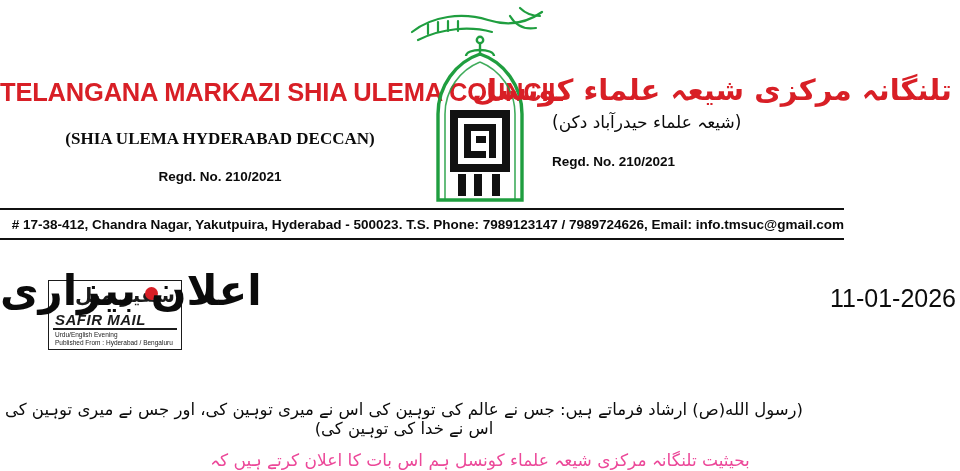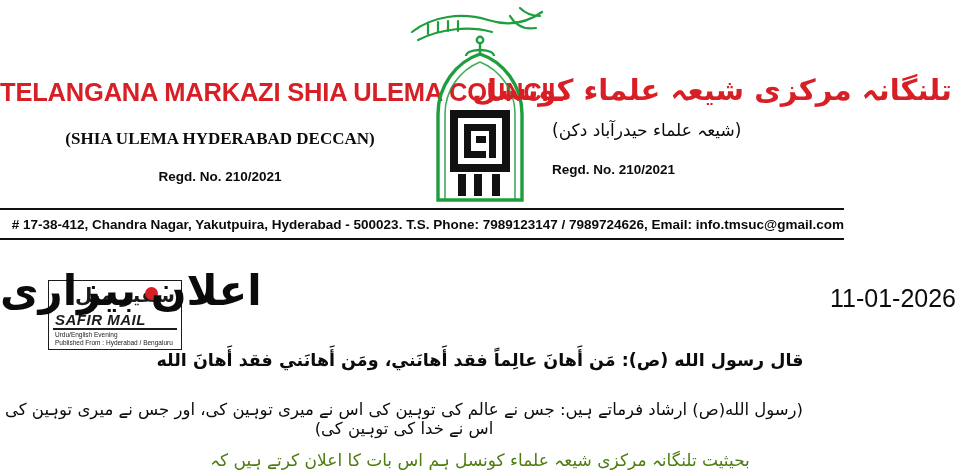--- a/index.html
+++ b/index.html
@@ -71,21 +71,21 @@
     margin-top: 72px;
     font-family: "DejaVu Sans", sans-serif;
     font-weight: bold;
     font-size: 29px;
     color: #d81f26;
     line-height: 1.25;
     white-space: nowrap;
   }
 
   .org-sub-ur {
-    margin-top: 12px;
+    margin-top: 4px;
     font-family: "DejaVu Sans", sans-serif;
     font-size: 17px;
     color: #0b0b0b;
     white-space: nowrap;
   }
 
   .regd-right {
     margin-top: 22px;
     font-family: "Liberation Sans", sans-serif;
     font-weight: bold;
@@ -241,21 +241,21 @@
   }
 
   .body-next {
     position: absolute;
     left: 0;
     top: 212px;
     width: 960px;
     text-align: center;
     font-family: "DejaVu Sans", sans-serif;
     font-size: 17px;
-    color: #4d7c0f;
+    color: #ec4899;
     direction: rtl;
     overflow: hidden;
     height: 21px;
   }
 </style>
 </head>
 <body>
 
 <div class="letterhead">
 
@@ -322,18 +322,17 @@
     <span class="stamp-en">SAFIR MAIL</span>
     <span class="stamp-rule"></span>
     <span class="stamp-line1">Urdu/English Evening</span>
     <span class="stamp-line2">Published From : Hyderabad / Bengaluru</span>
   </div>
 
   <div class="headline">اعلان بیزاری</div>
 
   <div class="doc-date">11-01-2026</div>
 
-  <div class="hadith-ar">قال رسول الله (ص):  مَن أَهانَ عالِماً فقد أَهانَني، ومَن أَهانَني فقد أَهانَ الله</div>
 
   <div class="hadith-ur">(رسول الله(ص) ارشاد فرماتے ہیں: جس نے عالم کی توہین کی اس نے میری توہین کی، اور جس نے میری توہین کی اس نے خدا کی توہین کی)</div>
 
   <div class="body-next">بحیثیت تلنگانہ مرکزی شیعہ علماء کونسل ہم اس بات کا اعلان کرتے ہیں کہ</div>
 </div>
 
 </body></html>

